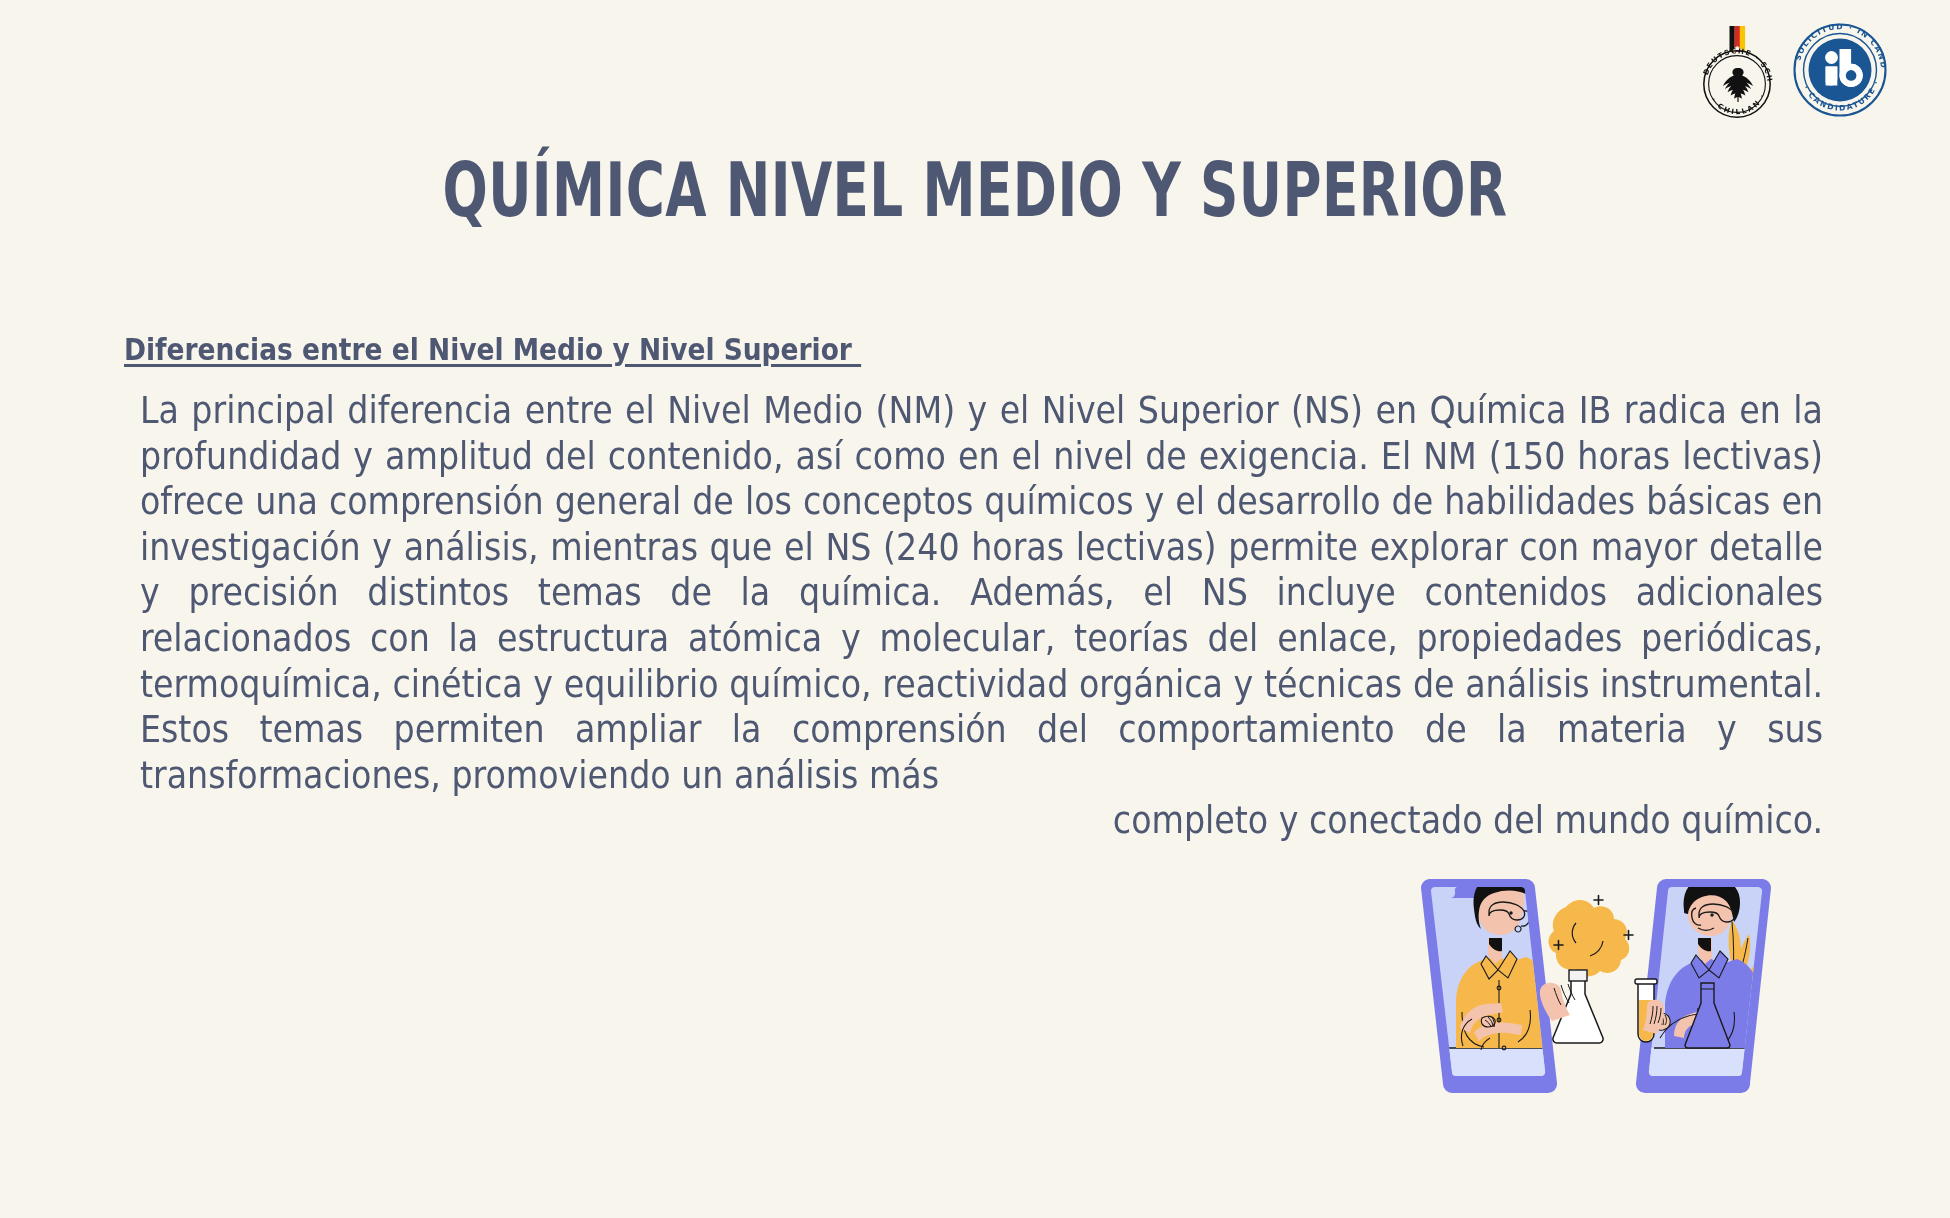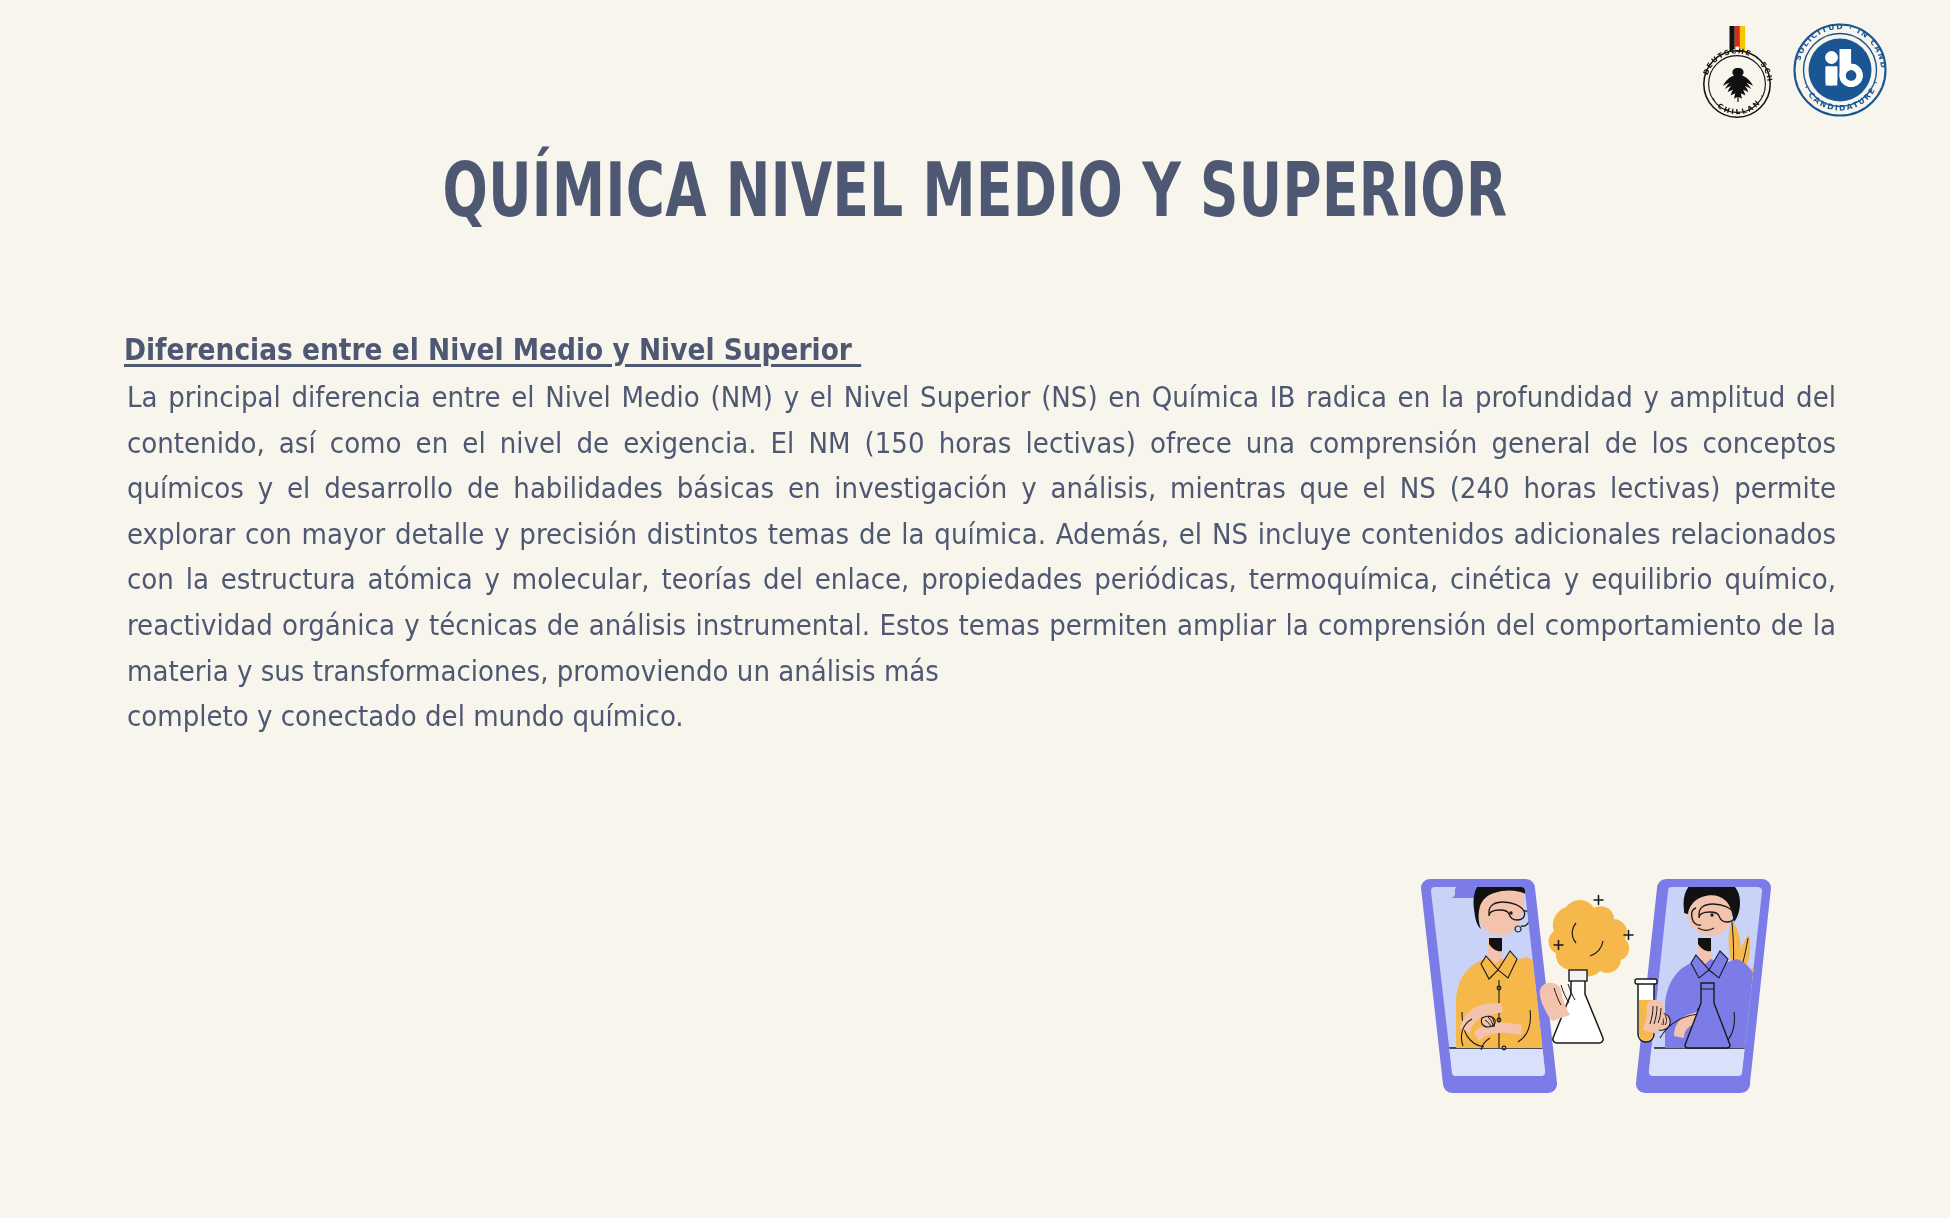--- a/index.html
+++ b/index.html
@@ -69,36 +69,36 @@
     text-decoration-thickness: 2.5px;
     text-underline-offset: 4px;
     white-space: pre;
     color: #4e5873;
     transform: scaleX(0.965);
     transform-origin: 0 50%;
   }
   .para {
     font-family: "DejaVu Sans Condensed", "Liberation Sans Narrow", "Liberation Sans", sans-serif;
     font-weight: 400;
-    font-size: 29px;
+    font-size: 37px;
     line-height: 45.6px;
     text-align: justify;
     text-justify: inter-word;
     color: #4e5873;
-    margin: 3px;
+    margin: 16px;
     hyphens: none;
   }
   .para::after {
     content: "";
     display: inline-block;
     width: 100%;
   }
   .para .lastline {
     display: block;
-    text-align: left;
+    text-align: right;
   }
 
   
   .illus {
     position: absolute;
     left: 1398px;
     top: 860px;
     width: 460px;
     height: 340px;
   }

